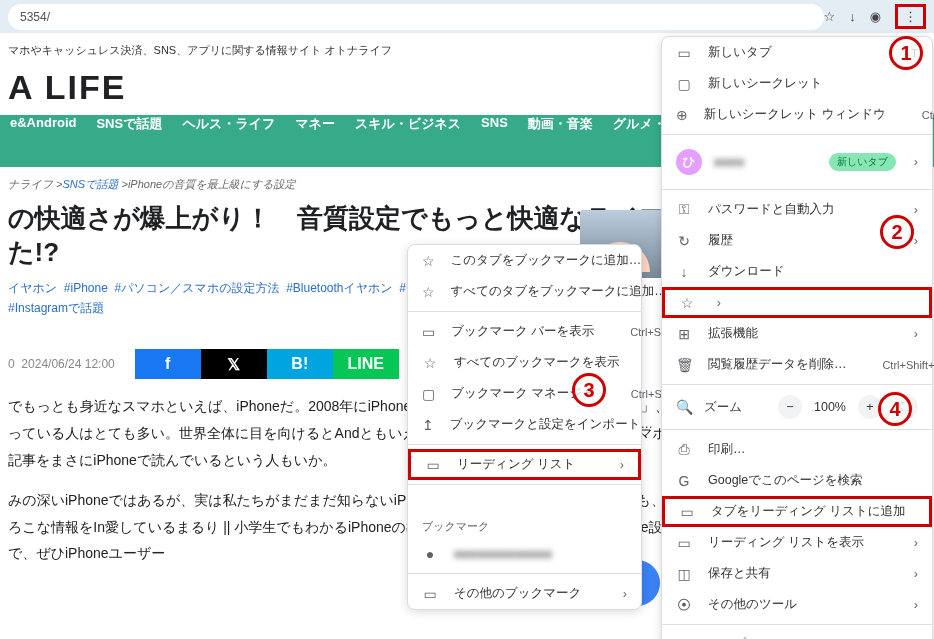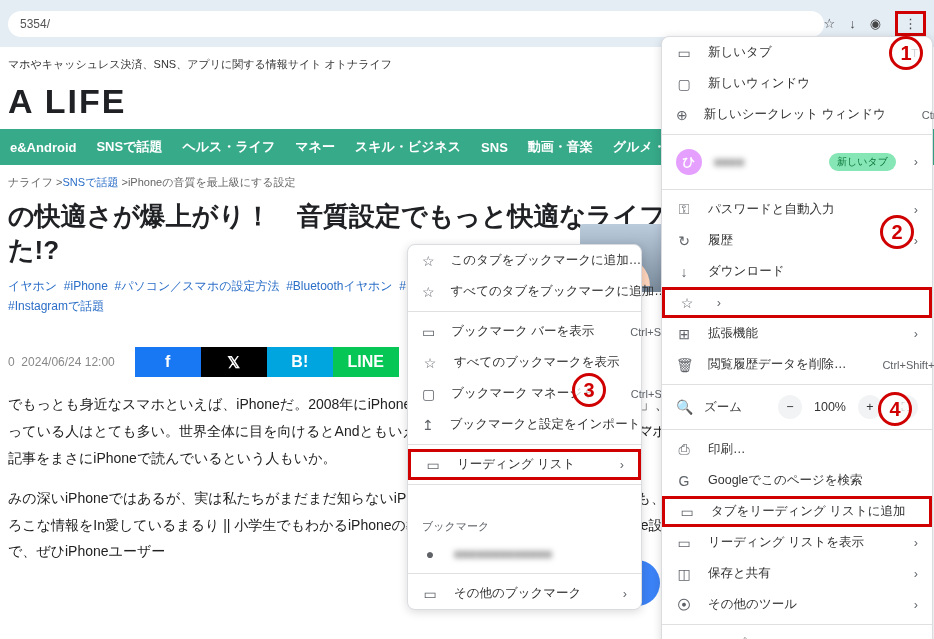--- a/index.html
+++ b/index.html
@@ -1,37 +1,37 @@
 <!DOCTYPE html>
 <html><head>
 <meta charset="utf-8">
 <style>
 * { margin: 0; padding: 0; box-sizing: border-box; }
 body { font-family: "Meiryo", "Hiragino Kaku Gothic ProN", sans-serif; font-size: 13px; color: #202124; background: #fff; width: 934px; height: 639px; overflow: hidden; position: relative; }
 
 
-.urlbar { background: #e4ecf4; height: 47px; display: flex; align-items: center; padding: 0 8px; }
+.urlbar { background: #e4ecf4; height: 33px; display: flex; align-items: center; padding: 0 8px; }
 .urlbar .url { flex: 1; background: #fff; border-radius: 16px; height: 26px; display: flex; align-items: center; padding: 0 12px; color: #555; font-size: 12px; }
 .urlbar .actions { display: flex; gap: 14px; align-items: center; color: #444; }
 .dots-wrap { border: 3px solid #d00000; padding: 2px 6px; position: relative; }
 .callout { position: absolute; width: 34px; height: 34px; border: 3px solid #d00000; border-radius: 50%; color: #d00000; font-weight: bold; font-size: 20px; display: flex; align-items: center; justify-content: center; z-index: 50; background: rgba(255,255,255,0.7); }
 
 
 .page { padding: 8px 0 0 0; position: relative; }
 .site-desc { font-size: 11px; color: #333; padding: 2px 8px; }
 .site-head { display: flex; align-items: center; padding: 8px; }
 .site-logo { font-weight: 900; font-size: 34px; letter-spacing: 2px; font-family: Arial Black, sans-serif; }
 .head-right { margin-left: auto; display: flex; gap: 8px; align-items: center; }
 .icon-sq { width: 34px; height: 34px; border: 1px solid #999; color: #999; display: flex; align-items: center; justify-content: center; font-weight: bold; font-size: 14px; }
 .search-box { width: 180px; height: 34px; background: #f1f1f1; border-radius: 4px; display: flex; align-items: center; padding: 0 10px; color: #888; }
 
-.navbar { background: #37AA89; color: #fff; height: 36px; display: flex; align-items: center; font-size: 13px; font-weight: bold; }
+.navbar { background: #37AA89; color: #fff; height: 52px; display: flex; align-items: flex-start; font-size: 13px; font-weight: bold; }
 .navbar span { padding: 0 10px; white-space: nowrap; }
 
-.crumbs { font-size: 11px; color: #666; padding: 10px 8px; }
+.crumbs { font-size: 11px; color: #666; padding: 10px 8px; font-style: italic; }
 .crumbs a { color: #2b6ec7; text-decoration: none; }
 .article-title { font-size: 26px; font-weight: bold; padding: 0 8px 8px; line-height: 1.3; }
 .tags { font-size: 12px; color: #2b6ec7; padding: 0 8px 8px; line-height: 1.7; }
 .byline { text-align: right; font-size: 12px; color: #666; padding: 0 8px 6px; }
 .meta-row { display: flex; align-items: center; gap: 0; padding: 0 8px 14px; font-size: 12px; color: #888; }
 .share { display: flex; margin-left: 20px; }
 .share div { width: 66px; height: 30px; color: #fff; display: flex; align-items: center; justify-content: center; font-weight: bold; font-size: 16px; }
 .fb { background: #1877F2; } .xx { background: #000; } .hb { background: #00A4DE; } .ln { background: #06C755; }
 
 .body-text { font-size: 14px; line-height: 1.9; padding: 0 8px; color: #222; }
@@ -190,21 +190,21 @@
 <div class="callout" style="left:572px; top:373px;">3</div>
 
 <div class="menu" style="left:661px; top:36px; width:272px;">
   <div class="item">
       <span class="ico">▭</span>
       <span class="label">新しいタブ</span>
       <span class="shortcut">T</span>
     </div>
   <div class="item">
       <span class="ico">▢</span>
-      <span class="label">新しいウィンドウ</span>
+      <span class="label">新しいシークレット</span>
     </div>
   <div class="item">
       <span class="ico">⊕</span>
       <span class="label">新しいシークレット ウィンドウ</span>
       <span class="shortcut">Ctrl+Shift+N</span>
     </div>
   <div class="sep"></div>
   <div class="profile">
     <div class="avatar">ひ</div>
     <span class="label" style="filter:blur(3px);">●●●●</span>

